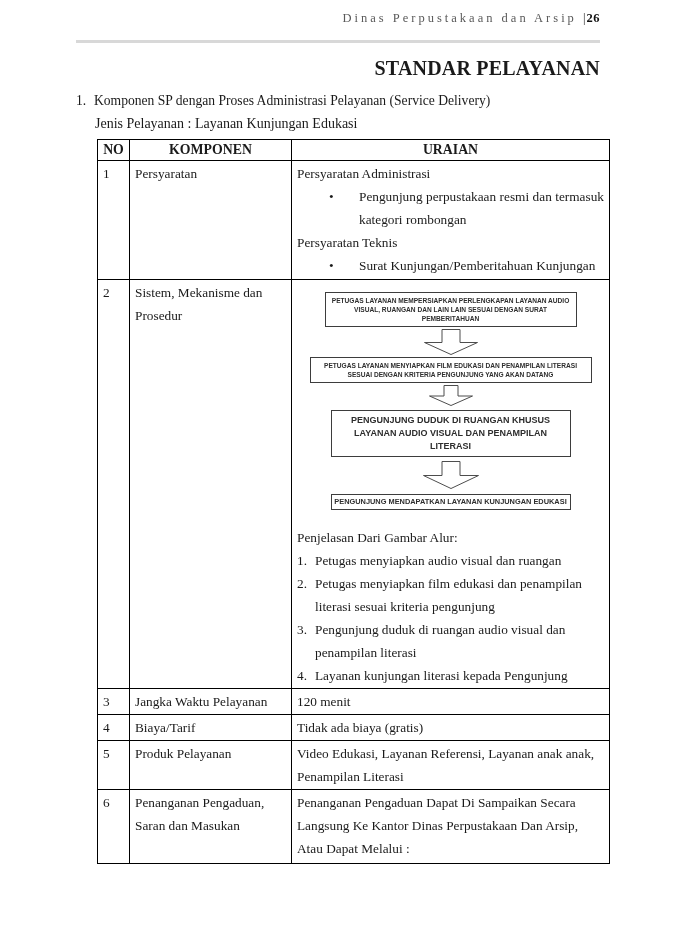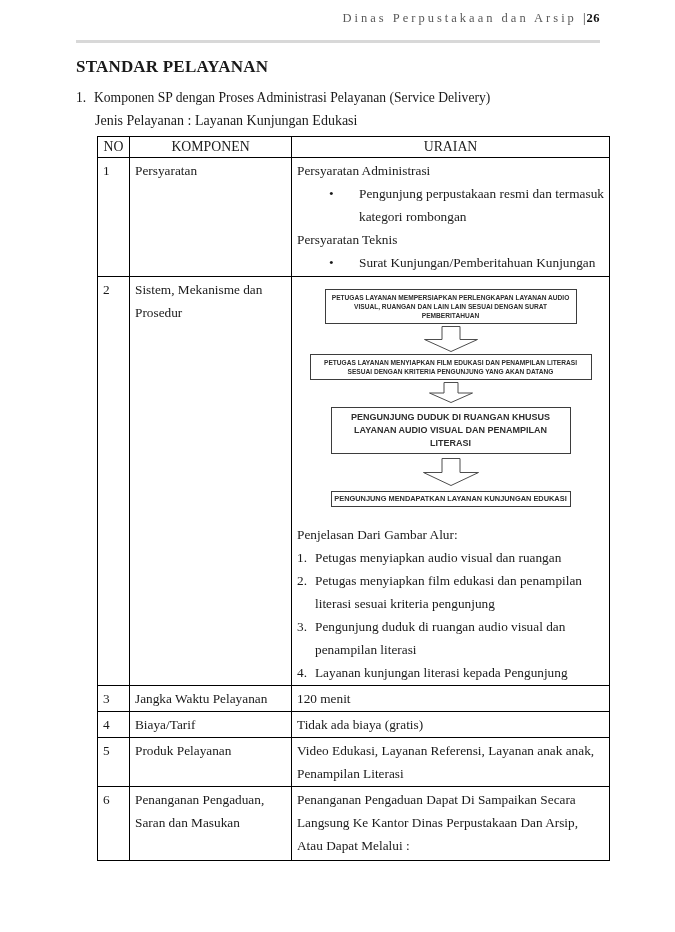--- a/index.html
+++ b/index.html
@@ -16,41 +16,41 @@
   .doc-header {
     padding-top:11px; text-align:right;
     font-size:12.5px; color:#595959; letter-spacing:3px;
     white-space:nowrap;
   }
   .doc-header .sep { color:#2b2b2b; letter-spacing:1px; }
   .doc-header .pagenum { color:#111; font-weight:bold; letter-spacing:0.5px; }
   .rule { height:3px; background:#d8d8d8; margin-top:14px; }
 
   .page-title {
-    margin-top:14px; text-align:left;
-    font-size:17px; font-weight:bold; letter-spacing:0.2px;
+    margin-top:14px; text-align:right;
+    font-size:20px; font-weight:bold; letter-spacing:0.2px;
   }
 
   .section-line { margin-top:9px; font-size:13.6px; line-height:23px; }
   .section-line .num { display:inline-block; width:18px; }
   .service-line { padding-left:19px; font-size:14px; line-height:23px; }
 
   
   table.doc-table {
     margin-left:21px; margin-top:4px;
     border-collapse:collapse; table-layout:fixed;
     width:512px; font-size:13.3px;
   }
   .doc-table th, .doc-table td {
     border:1px solid #000; vertical-align:top;
     padding:1px 5px; line-height:23px;
   }
   .doc-table th {
     height:21px; text-align:center; font-size:13.8px;
-    font-weight:normal; vertical-align:middle; padding:0 2px; line-height:20px;
+    font-weight:bold; vertical-align:middle; padding:0 2px; line-height:20px;
   }
   .col-no { width:32px; }
   .col-komponen { width:162px; }
   .col-uraian { width:318px; }
   tr.r1 td { height:119px; }
   tr.r2 td { height:404px; }
   tr.r3 td { height:23px; }
   tr.r4 td { height:23px; }
   tr.r5 td { height:47px; }
   tr.r6 td { height:74px; }

